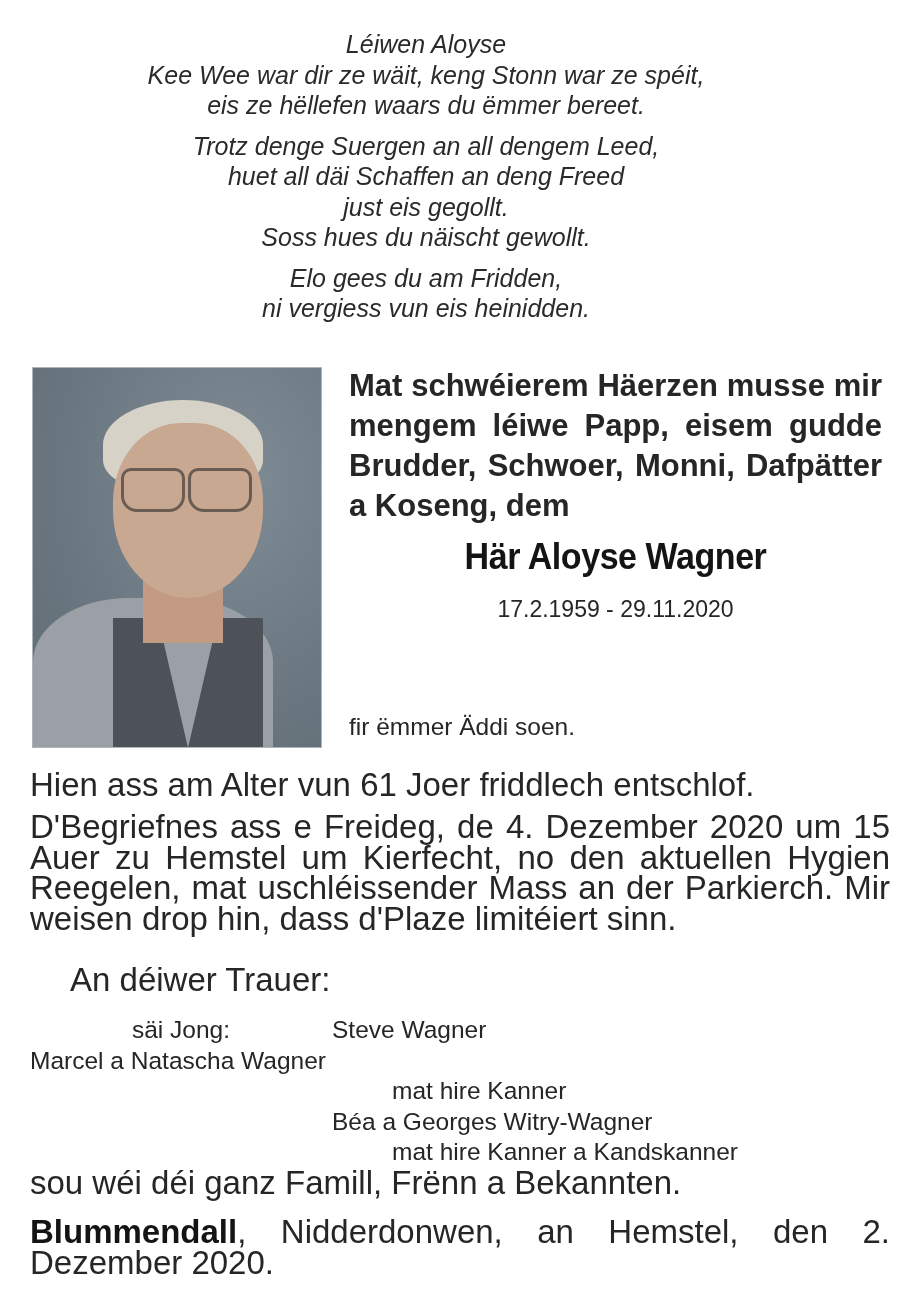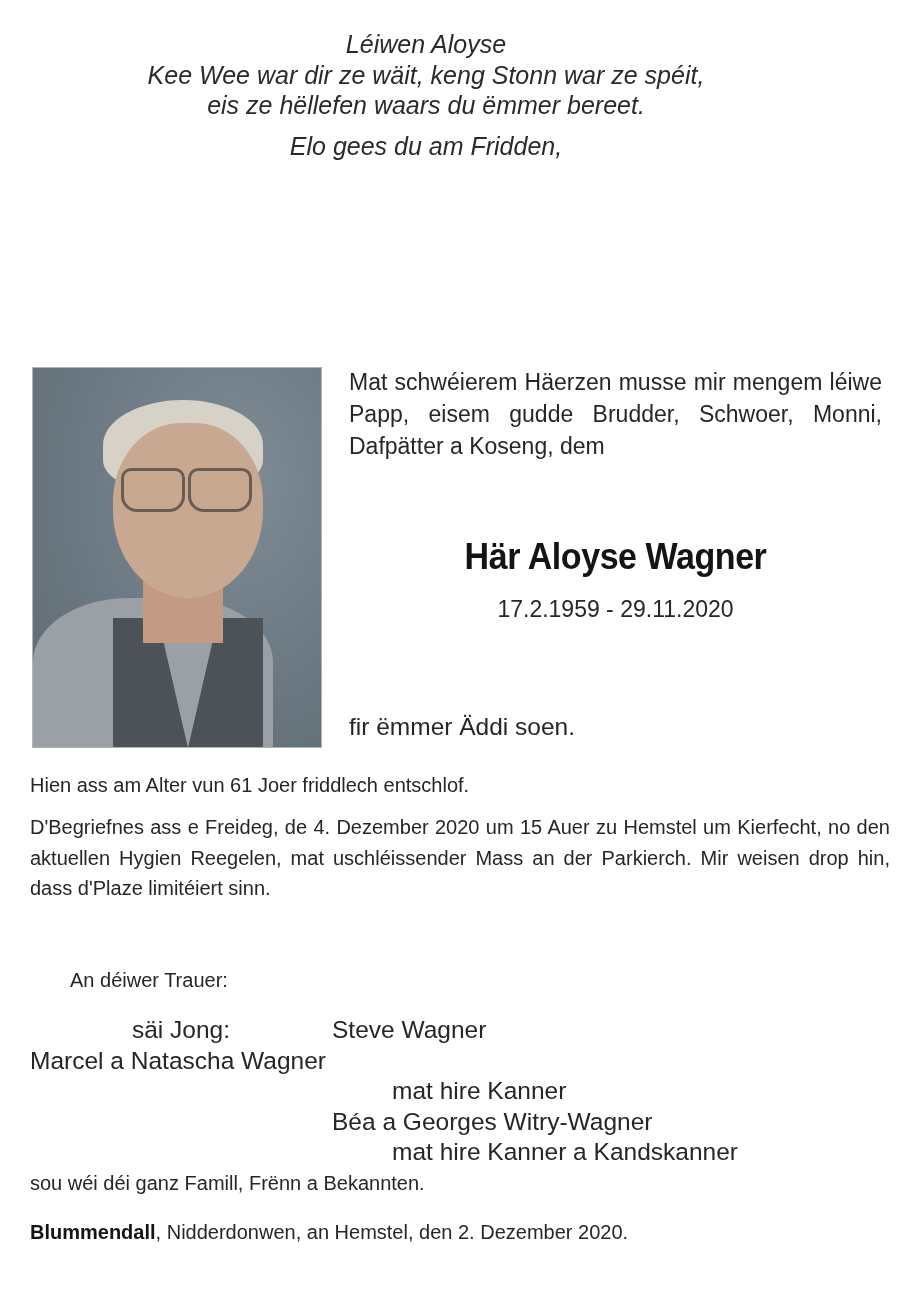--- a/index.html
+++ b/index.html
@@ -9,25 +9,25 @@
     .poem .line { display: block; }
     .photo { position: absolute; left: 32px; top: 367px; width: 290px; height: 381px; background: #6f7d86; overflow: hidden; border: 1px solid #aeb4b8; box-sizing: border-box; }
     .photo .bg { position:absolute; inset:0; background: radial-gradient(ellipse at 70% 30%, #7f8c95 0%, #6a7780 60%, #5f6b73 100%); }
     .photo .hair { position:absolute; left:70px; top:32px; width:160px; height:90px; border-radius: 60% 60% 40% 40%; background: #d7d2c8; }
     .photo .face { position:absolute; left:80px; top:55px; width:150px; height:175px; border-radius: 45% 45% 50% 50%; background: #c9a892; }
     .photo .glasses-l { position:absolute; left:88px; top:100px; width:58px; height:38px; border:3px solid #6a5c52; border-radius: 10px 10px 16px 16px; }
     .photo .glasses-r { position:absolute; left:155px; top:100px; width:58px; height:38px; border:3px solid #6a5c52; border-radius: 10px 10px 16px 16px; }
     .photo .neck { position:absolute; left:110px; top:205px; width:80px; height:70px; background:#c39b84; }
     .photo .shirt { position:absolute; left:0; top:230px; width:240px; height:160px; background:#9aa0a5; border-radius: 40% 40% 0 0; }
     .photo .collar { position:absolute; left:80px; top:250px; width:150px; height:130px; background:#4c5258; clip-path: polygon(0 0, 30% 0, 50% 100%, 70% 0, 100% 0, 100% 100%, 0 100%); }
-    .intro { position: absolute; left: 349px; top: 366px; width: 533px; font-size: 23px; line-height: 32px; text-align: justify; text-align-last: left; }
+    .intro { position: absolute; left: 349px; top: 366px; width: 533px; font-size: 31px; line-height: 40px; text-align: justify; text-align-last: left; font-weight: bold; }
     .name { position: absolute; left: 349px; top: 535px; width: 533px; text-align: center; font-weight: bold; font-size: 37px; line-height: 44px; color: #141414; letter-spacing: -0.5px; font-family: "Liberation Sans Narrow", "Liberation Sans", sans-serif; transform: scaleX(0.92); }
     .dates { position: absolute; left: 349px; top: 594px; width: 533px; text-align: center; font-size: 23px; line-height: 30px; }
     .farewell { position: absolute; left: 349px; top: 712px; font-size: 24.5px; line-height: 30px; }
-    .body-text { position: absolute; left: 30px; width: 860px; font-size: 20px; line-height: 30.5px; text-align: justify; }
+    .body-text { position: absolute; left: 30px; width: 860px; font-size: 33px; line-height: 30.5px; text-align: justify; }
     .p1 { top: 770px; }
     .p2 { top: 812px; text-align-last: left; }
     .mourn { top: 965px; margin-left: 40px; }
     .family { position: absolute; left: 30px; top: 1015px; width: 860px; font-size: 24.5px; line-height: 30.5px; }
     .fam-row { display: flex; text-align: center; }
     .fam-label { width: 302px; flex: none; }
     .fam-indent { padding-left: 362px; }
     .fam-indent2 { padding-left: 302px; }
     .closing { top: 1168px; }
     .sign { top: 1217px; text-align-last: left; }
@@ -36,21 +36,28 @@
 </head>
 <body>
 
 <div class="poem">
   <div class="stanza">
     <span class="line">Léiwen Aloyse</span>
     <span class="line">Kee Wee war dir ze wäit, keng Stonn war ze spéit,</span>
     <span class="line">eis ze hëllefen waars du ëmmer bereet.</span>
   </div>
   <div class="stanza">
+    <span class="line">Trotz denge Suergen an all dengem Leed,</span>
+    <span class="line">huet all däi Schaffen an deng Freed</span>
+    <span class="line">just eis gegollt.</span>
+    <span class="line">Soss hues du näischt gewollt.</span>
+  </div>
+  <div class="stanza">
     <span class="line">Elo gees du am Fridden,</span>
+    <span class="line">ni vergiess vun eis heinidden.</span>
   </div>
 </div>
 
 <div class="photo" title="Portrait photo of Aloyse Wagner">
   <div class="bg"></div>
   <div class="shirt"></div>
   <div class="collar"></div>
   <div class="neck"></div>
   <div class="hair"></div>
   <div class="face"></div>

